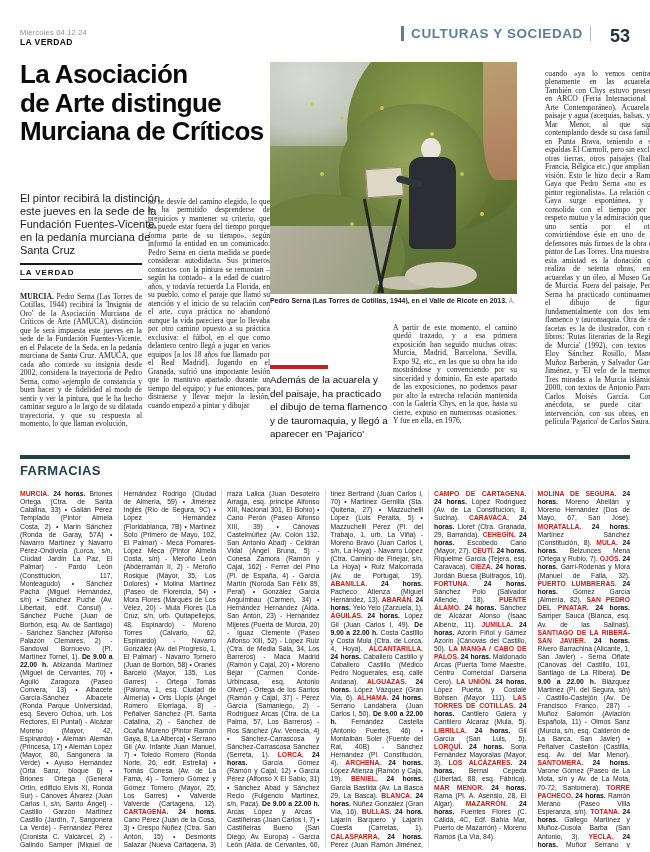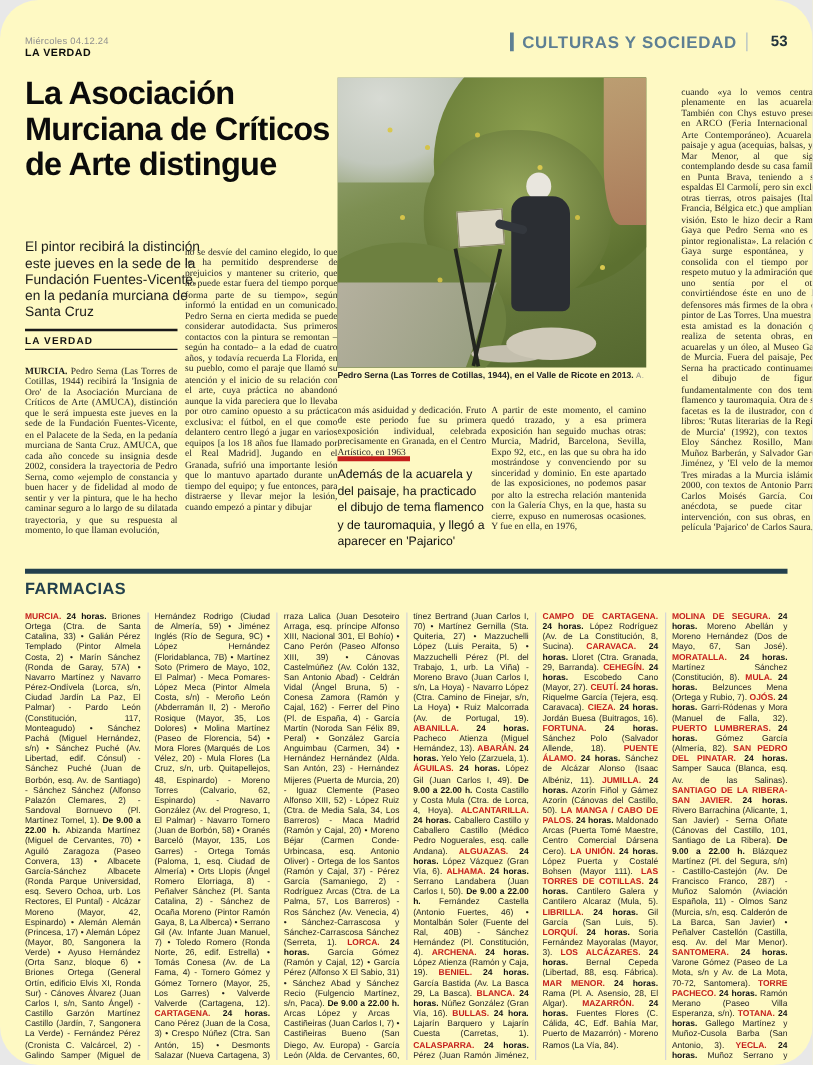--- a/index.html
+++ b/index.html
@@ -1,27 +1,27 @@
 <!DOCTYPE html>
 <html lang="es"><head>
 <meta charset="utf-8">
 <style>
   html,body{margin:0;padding:0;background:#e8e8e8;}
-  .page{position:relative;width:650px;height:852px;background:#fef9c3;overflow:hidden;
-        font-family:"Liberation Sans",sans-serif;color:#111;border-radius:31px;}
+  .page{position:relative;width:650px;height:852px;background:#ffffff;overflow:hidden;
+        font-family:"Liberation Sans",sans-serif;color:#111;}
   .abs{position:absolute;}
 
   
   .date{left:20px;top:28px;font-size:7.5px;color:#8f8f8f;letter-spacing:.2px;}
   .masthead{left:20px;top:37px;font-size:8.5px;font-weight:bold;color:#0e0e0e;letter-spacing:.4px;}
   .section-head{right:20px;top:26px;display:flex;align-items:flex-start;gap:7px;}
   .bar-thick{width:3px;height:15px;background:#5e7f93;}
   .section-title{color:#5e7f93;font-weight:bold;font-size:13.5px;letter-spacing:.6px;}
   .bar-thin{width:1px;height:15px;background:#aebdc6;}
-  .page-num{font-weight:bold;font-size:12px;color:#22333c;padding-left:12px;}
+  .page-num{font-weight:bold;font-size:18px;color:#22333c;padding-left:12px;}
 
   
   .headline{left:20px;top:60px;width:262px;font-size:26px;line-height:28.5px;
             font-weight:bold;letter-spacing:-0.6px;color:#0b0b0b;}
   .standfirst{left:20px;top:192px;width:146px;font-size:11px;line-height:13px;color:#1b1b1b;}
   .byline{left:20px;top:263px;width:122px;border-top:2px solid #1a1a1a;border-bottom:1px solid #1a1a1a;
           padding:3px 0 2px 0;font-size:8px;font-weight:bold;letter-spacing:.9px;color:#111;}
   .bodytext{font-family:"Liberation Serif",serif;font-size:7.6px;line-height:8.5px;
             text-align:justify;color:#1c1c1c;hyphens:auto;}
   .col1{left:20px;top:285px;width:122px;height:163px;overflow:hidden;}
@@ -87,22 +87,22 @@
   <div class="abs masthead">LA VERDAD</div>
   <div class="abs section-head">
     <span class="bar-thick"></span>
     <span class="section-title">CULTURAS Y SOCIEDAD</span>
     <span class="bar-thin"></span>
     <span class="page-num">53</span>
   </div>
 
   <div class="abs headline">
       <div>La Asociación</div>
+      <div>de Arte distingue</div>
       <div>Murciana de Críticos</div>
-      <div>de Arte distingue</div>
     </div>
   <div class="abs standfirst">El pintor recibirá la distinción este jueves en la sede de la Fundación Fuentes-Vicente, en la pedanía murciana de Santa Cruz</div>
   <div class="abs byline">LA VERDAD</div>
 
   <p class="abs bodytext col1"><span class="lead">MURCIA.</span><span> Pedro Serna (Las Torres de Cotillas, 1944) recibirá la 'Insignia de Oro' de la Asociación Murciana de Críticos de Arte (AMUCA), distinción que le será impuesta este jueves en la sede de la Fundación Fuentes-Vicente, en el Palacete de la Seda, en la pedanía murciana de Santa Cruz. AMUCA, que cada año concede su insignia desde 2002, considera la trayectoria de Pedro Serna, como «ejemplo de constancia y buen hacer y de fidelidad al modo de sentir y ver la pintura, que le ha hecho caminar seguro a lo largo de su dilatada trayectoria, y que su respuesta al momento, lo que llaman evolución,</span></p>
   <p class="abs bodytext col2">no se desvíe del camino elegido, lo que le ha permitido desprenderse de prejuicios y mantener su criterio, que no puede estar fuera del tiempo porque forma parte de su tiempo», según informó la entidad en un comunicado. Pedro Serna en cierta medida se puede considerar autodidacta. Sus primeros contactos con la pintura se remontan –según ha contado– a la edad de cuatro años, y todavía recuerda La Florida, en su pueblo, como el paraje que llamó su atención y el inicio de su relación con el arte, cuya práctica no abandonó aunque la vida pareciera que lo llevaba por otro camino opuesto a su práctica exclusiva: el fútbol, en el que como delantero centro llegó a jugar en varios equipos [a los 18 años fue llamado por el Real Madrid]. Jugando en el Granada, sufrió una importante lesión que lo mantuvo apartado durante un tiempo del equipo; y fue entonces, para distraerse y llevar mejor la lesión, cuando empezó a pintar y dibujar</p>
 
   <div class="abs photo">
     <div class="ph-sky"></div>
     <div class="ph-fol1"></div>
@@ -114,21 +114,20 @@
     <div class="ph-rock"></div>
     <div class="ph-canvas"></div>
     <div class="ph-leg1"></div>
     <div class="ph-leg2"></div>
     <div class="ph-head"></div>
     <div class="ph-body"></div>
     <div class="ph-arm"></div>
   </div>
   <div class="abs caption"><span>Pedro Serna (Las Torres de Cotillas, 1944), en el Valle de Ricote en 2013.</span> <span class="credit">A. EXEA</span></div>
 
-  <p class="abs bodytext col3">con más asiduidad y dedicación. Fruto de este periodo fue su primera exposición individual, celebrada precisamente en Granada, en el Centro Artístico, en 1963</p>
   <div class="abs rule-red"></div>
   <div class="abs pullquote">Además de la acuarela y del paisaje, ha practicado el dibujo de tema flamenco y de tauromaquia, y llegó a aparecer en 'Pajarico'</div>
   <p class="abs bodytext col4">A partir de este momento, el camino quedó trazado, y a esa primera exposición han seguido muchas otras: Murcia, Madrid, Barcelona, Sevilla, Expo 92, etc., en las que su obra ha ido mostrándose y convenciendo por su sinceridad y dominio. En este apartado de las exposiciones, no podemos pasar por alto la estrecha relación mantenida con la Galería Chys, en la que, hasta su cierre, expuso en numerosas ocasiones. Y fue en ella, en 1976,</p>
   <p class="abs bodytext col5">cuando «ya lo vemos centrado plenamente en las acuarelas». También con Chys estuvo presente en ARCO (Feria Internacional de Arte Contemporáneo). Acuarela y paisaje y agua (acequias, balsas, y el Mar Menor, al que sigue contemplando desde su casa familiar en Punta Brava, teniendo a sus espaldas El Carmolí, pero sin excluir otras tierras, otros paisajes (Italia, Francia, Bélgica etc.) que amplían su visión. Esto le hizo decir a Ramón Gaya que Pedro Serna «no es un pintor regionalista». La relación con Gaya surge espontánea, y se consolida con el tiempo por el respeto mutuo y la admiración que el uno sentía por el otro, convirtiéndose éste en uno de los defensores más firmes de la obra del pintor de Las Torres. Una muestra de esta amistad es la donación que realiza de setenta obras, entre acuarelas y un óleo, al Museo Gaya de Murcia. Fuera del paisaje, Pedro Serna ha practicado continuamente el dibujo de figuras, fundamentalmente con dos temas: flamenco y tauromaquia. Otra de sus facetas es la de ilustrador, con dos libros: 'Rutas literarias de la Región de Murcia' (1992), con textos de Eloy Sánchez Rosillo, Manuel Muñoz Barberán, y Salvador García Jiménez, y 'El velo de la memoria. Tres miradas a la Murcia islámica', 2000, con textos de Antonio Parra y Carlos Moisés García. Como anécdota, se puede citar su intervención, con sus obras, en la película 'Pajarico' de Carlos Saura.</p>
 
   <div class="abs farm-rule"></div>
   <div class="abs farm-title">FARMACIAS</div>
   <div class="abs farm-cols">
     <div class="pharm-col"><span class="t-c">MURCIA.</span><span class="t-b"> 24 horas.</span><span class="t-n"> Briones Ortega (Ctra. de Santa Catalina, 33) • Galián Pérez Templado (Pintor Almela Costa, 2) • Marín Sánchez (Ronda de Garay, 57A) • Navarro Martínez y Navarro Pérez-Ondívela (Lorca, s/n, Ciudad Jardín La Paz, El Palmar) - Pardo León (Constitución, 117, Monteagudo) • Sánchez Pachá (Miguel Hernández, s/n) • Sánchez Puché (Av. Libertad, edif. Cónsul) - Sánchez Puché (Juan de Borbón, esq. Av. de Santiago) - Sánchez Sánchez (Alfonso Palazón Clemares, 2) - Sandoval Bornuevo (Pl. Martínez Tornel, 1).</span><span class="t-b"> De 9.00 a 22.00 h.</span><span class="t-n"> Abizanda Martínez (Miguel de Cervantes, 70) • Aguiló Zaragoza (Paseo Convera, 13) • Albacete García-Sánchez Albacete (Ronda Parque Universidad, esq. Severo Ochoa, urb. Los Rectores, El Puntal) - Alcázar Moreno (Mayor, 42, Espinardo) • Alemán Alemán (Princesa, 17) • Alemán López (Mayor, 80, Sangonera la Verde) • Ayuso Hernández (Orta Sanz, bloque 6) • Briones Ortega (General Ortín, edificio Elvis XI, Ronda Sur) - Cánoves Álvarez (Juan Carlos I, s/n, Santo Ángel) - Castillo Garzón Martínez Castillo (Jardín, 7, Sangonera La Verde) - Fernández Pérez (Cronista C. Valcárcel, 2) - Galindo Samper (Miguel de Cervantes, 42) • García Armero (Alfonso X El Sabio, 1) • González-Costea López (Ronda de Levante, 5) - Hernández González (Av. Primero de Mayo, 3) -</span></div>
     <div class="pharm-col"><span class="t-n">Hernández Rodrigo (Ciudad de Almería, 59) • Jiménez Inglés (Río de Segura, 9C) • López Hernández (Floridablanca, 7B) • Martínez Soto (Primero de Mayo, 102, El Palmar) - Meca Pomares-López Meca (Pintor Almela Costa, s/n) - Meroño León (Abderramán II, 2) - Meroño Rosique (Mayor, 35, Los Dolores) • Molina Martínez (Paseo de Florencia, 54) • Mora Flores (Marqués de Los Vélez, 20) - Mula Flores (La Cruz, s/n, urb. Quitapellejos, 48, Espinardo) - Moreno Torres (Calvario, 62, Espinardo) - Navarro González (Av. del Progreso, 1, El Palmar) - Navarro Tornero (Juan de Borbón, 58) • Oranés Barceló (Mayor, 135, Los Garres) - Ortega Tomás (Paloma, 1, esq. Ciudad de Almería) • Orts Llopis (Ángel Romero Elorriaga, 8) - Peñalver Sánchez (Pl. Santa Catalina, 2) - Sánchez de Ocaña Moreno (Pintor Ramón Gaya, 8, La Alberca) • Serrano Gil (Av. Infante Juan Manuel, 7) • Toledo Romero (Ronda Norte, 26, edif. Estrella) • Tomás Conesa (Av. de La Fama, 4) - Tornero Gómez y Gómez Tornero (Mayor, 25, Los Garres) • Valverde Valverde (Cartagena, 12). </span><span class="t-c">CARTAGENA.</span><span class="t-b"> 24 horas.</span><span class="t-n"> Cano Pérez (Juan de la Cosa, 3) • Crespo Núñez (Ctra. San Antón, 15) • Desmonts Salazar (Nueva Cartagena, 3) • Toledo Romero (Puerta del Sol, 9, San José Obrero).</span></div>

